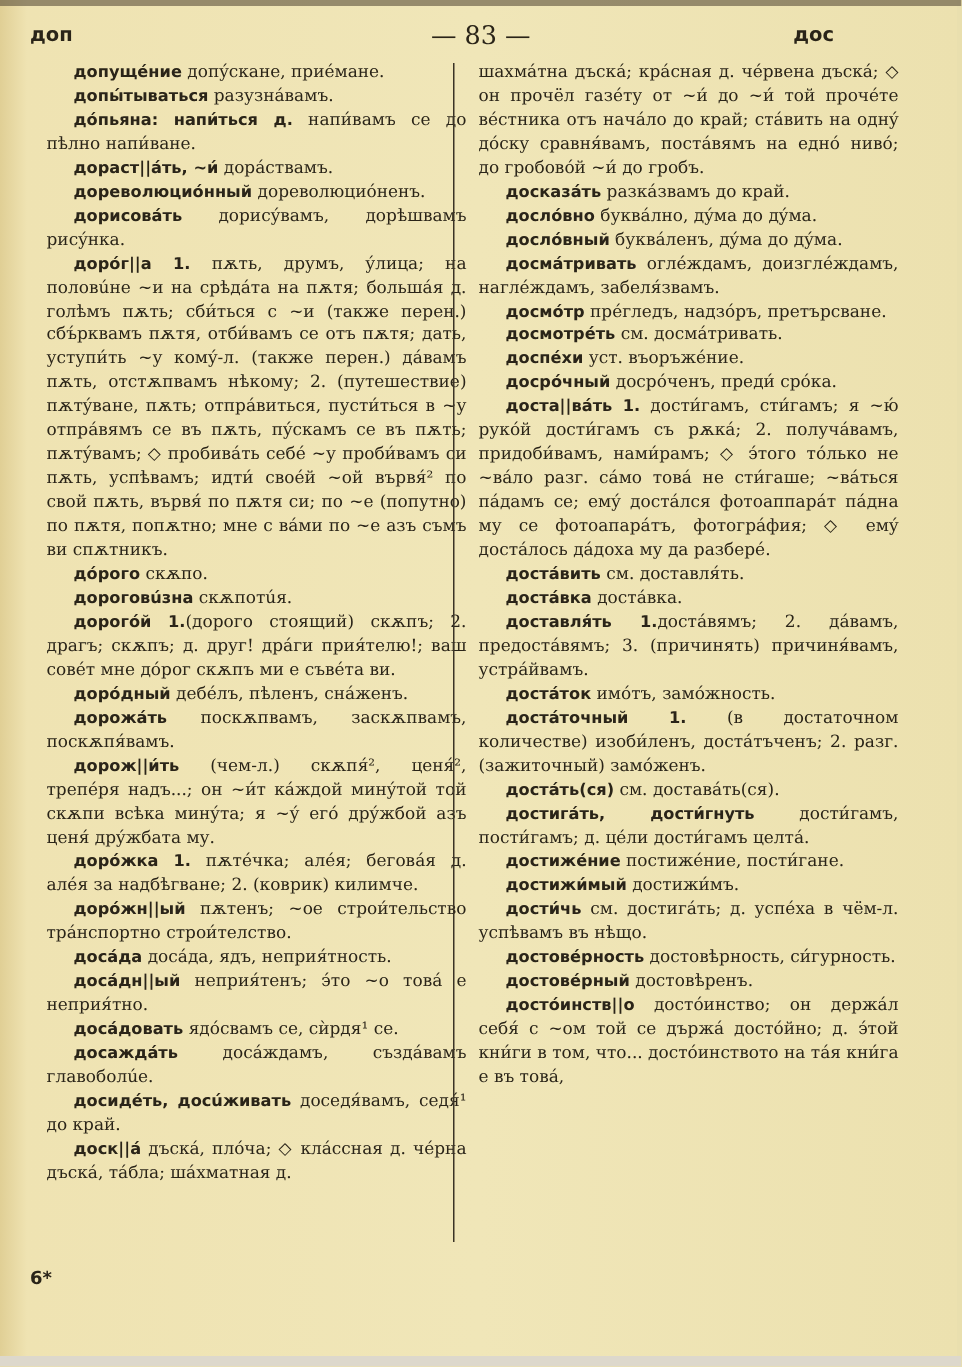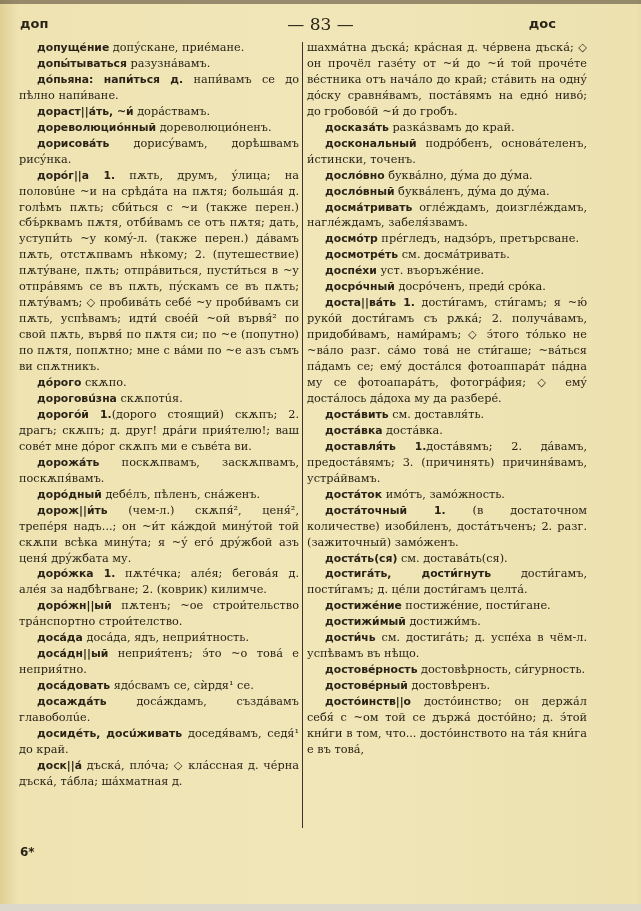--- a/index.html
+++ b/index.html
@@ -25,20 +25,21 @@
     position: absolute; top: 14px; left: 0; width: 641px; height: 20px;
     font-family: "DejaVu Sans", sans-serif; font-weight: bold; font-size: 13px;
   }
   .hdr-left { position: absolute; left: 20px; top: 2px; }
   .hdr-center { position: absolute; left: 0; width: 641px; text-align: center; top: 0; font-family: "DejaVu Serif", serif; font-weight: normal; font-size: 17px; }
   .hdr-right { position: absolute; right: 85px; top: 2px; }
   .col {
     position: absolute; top: 40px;
     font-size: 11.3px; line-height: 15.95px;
     text-align: justify;
+    margin-left: 12px;
   }
   .col-left { left: 19px; width: 280px; }
   .col-right { left: 307px; width: 280px; }
   .divider {
     position: absolute; left: 302px; top: 42px; width: 1px; height: 786px;
     background: #3a3325;
   }
   .entry { margin: 0; text-indent: 18px; }
   .entry.cont { text-indent: 0; }
   .hw { font-family: "DejaVu Sans", sans-serif; font-weight: bold; font-size: 10.8px; }
@@ -61,37 +62,36 @@
       <p class="entry"><span class="hw">допущéние</span><span> допýскане, приéмане.</span></p>
       <p class="entry"><span class="hw">допы́тываться</span><span> разузнáвамъ.</span></p>
       <p class="entry"><span class="hw">дóпьяна: напи́ться д.</span><span> напи́вамъ се до пѣлно напи́ване.</span></p>
       <p class="entry"><span class="hw">дораст||áть, ~и́</span><span> дорáствамъ.</span></p>
       <p class="entry"><span class="hw">дореволюциóнный</span><span> дореволюциóненъ.</span></p>
       <p class="entry"><span class="hw">дорисовáть</span><span> дорисýвамъ, дорѣшвамъ рисýнка.</span></p>
       <p class="entry"><span class="hw">дорóг||а 1.</span><span> пѫть, друмъ, ýлица; </span><span>на половúне ~и на срѣдáта на пѫтя; большáя д. голѣмъ пѫть; сби́ться с ~и (также перен.) сбъ́рквамъ пѫтя, отби́вамъ се отъ пѫтя; дать, уступи́ть ~у комý-л. (также перен.) дáвамъ пѫть, отстѫпвамъ нѣкому; 2. (путешествие) пѫтýване, пѫть; отпрáвиться, пусти́ться в ~у отпрáвямъ се въ пѫть, пýскамъ се въ пѫть; пѫтýвамъ; ◇ пробивáть себé ~у проби́вамъ си пѫть, успѣвамъ; идти́ своéй ~ой вървя́² по свой пѫть, вървя́ по пѫтя си; по ~е (попутно) по пѫтя, попѫтно; мне с вáми по ~е азъ съмъ ви спѫтникъ.</span></p>
       <p class="entry"><span class="hw">дóрого</span><span> скѫпо.</span></p>
       <p class="entry"><span class="hw">дороговúзна</span><span> скѫпотúя.</span></p>
       <p class="entry"><span class="hw">дорогóй 1.</span><span>(дорого стоящий) скѫпъ; 2. драгъ; скѫпъ; д. друг! дрáги прия́телю!; ваш совéт мне дóрог скѫпъ ми е съвéта ви.</span></p>
+      <p class="entry"><span class="hw">дорóдный</span><span> дебéлъ, пѣленъ, снáженъ.</span></p>
       <p class="entry"><span class="hw">дорожáть</span><span> поскѫпвамъ, заскѫпвамъ, поскѫпя́вамъ.</span></p>
-      <p class="entry"><span class="hw">дорóдный</span><span> дебéлъ, пѣленъ, снáженъ.</span></p>
       <p class="entry"><span class="hw">дорож||и́ть</span><span> (чем-л.) скѫпя́², ценя́², трепéря надъ...; он ~и́т кáждой минýтой той скѫпи всѣка минýта; я ~ý егó дрýжбой азъ ценя́ дрýжбата му.</span></p>
       <p class="entry"><span class="hw">дорóжка 1.</span><span> пѫтéчка; алéя; беговáя д. алéя за надбѣгване; 2. (коврик) килимче.</span></p>
       <p class="entry"><span class="hw">дорóжн||ый</span><span> пѫтенъ; ~ое строи́тельство трáнспортно строи́телство.</span></p>
       <p class="entry"><span class="hw">досáда</span><span> досáда, ядъ, неприя́тность.</span></p>
       <p class="entry"><span class="hw">досáдн||ый</span><span> неприя́тенъ; э́то ~о товá е неприя́тно.</span></p>
       <p class="entry"><span class="hw">досáдовать</span><span> ядóсвамъ се, сѝрдя¹ се.</span></p>
       <p class="entry"><span class="hw">досаждáть</span><span> досáждамъ, създáвамъ главоболúе.</span></p>
       <p class="entry"><span class="hw">досидéть, досúживать</span><span> доседя́вамъ, седя́¹ до край.</span></p>
       <p class="entry"><span class="hw">доск||á</span><span> дъскá, плóча; ◇ клáссная д. чéрна дъскá, тáбла; шáхматная д.</span></p>
     </div>
   <div class="divider"></div>
   <div class="col col-right" id="col-right">
       <p class="entry cont"><span>шахмáтна дъскá; крáсная д. чéрвена дъскá; ◇ он прочёл газéту от ~и́ до ~и́ той прочéте вéстника отъ начáло до край; стáвить на однý дóску сравня́вамъ, постáвямъ на еднó нивó; до гробовóй ~и́ до гробъ.</span></p>
       <p class="entry"><span class="hw">досказáть</span><span> разкáзвамъ до край.</span></p>
-      <p class="entry"><span class="hw">доскональный</span><span> подрóбенъ, основáтеленъ, и́стински, точенъ.</span></p>
       <p class="entry"><span class="hw">дослóвно</span><span> буквáлно, дýма до дýма.</span></p>
       <p class="entry"><span class="hw">дослóвный</span><span> буквáленъ, дýма до дýма.</span></p>
       <p class="entry"><span class="hw">досмáтривать</span><span> оглéждамъ, доизглéждамъ, наглéждамъ, забеля́звамъ.</span></p>
       <p class="entry"><span class="hw">досмóтр</span><span> прéгледъ, надзóръ, претърсване.</span></p>
       <p class="entry"><span class="hw">досмотрéть</span><span> см. досмáтривать.</span></p>
       <p class="entry"><span class="hw">доспéхи</span><span> уст. въоръжéние.</span></p>
       <p class="entry"><span class="hw">досрóчный</span><span> досрóченъ, преди́ срóка.</span></p>
       <p class="entry"><span class="hw">доста||вáть 1.</span><span> дости́гамъ, сти́гамъ; я ~ю́ рукóй дости́гамъ съ рѫкá; 2. получáвамъ, придоби́вамъ, нами́рамъ; ◇ э́того тóлько не ~вáло разг. сáмо товá не сти́гаше; ~вáться пáдамъ се; емý достáлся фотоаппарáт пáдна му се фотоапарáтъ, фотогрáфия; ◇ емý достáлось дáдоха му да разберé.</span></p>
       <p class="entry"><span class="hw">достáвить</span><span> см. доставля́ть.</span></p>
       <p class="entry"><span class="hw">достáвка</span><span> достáвка.</span></p>

